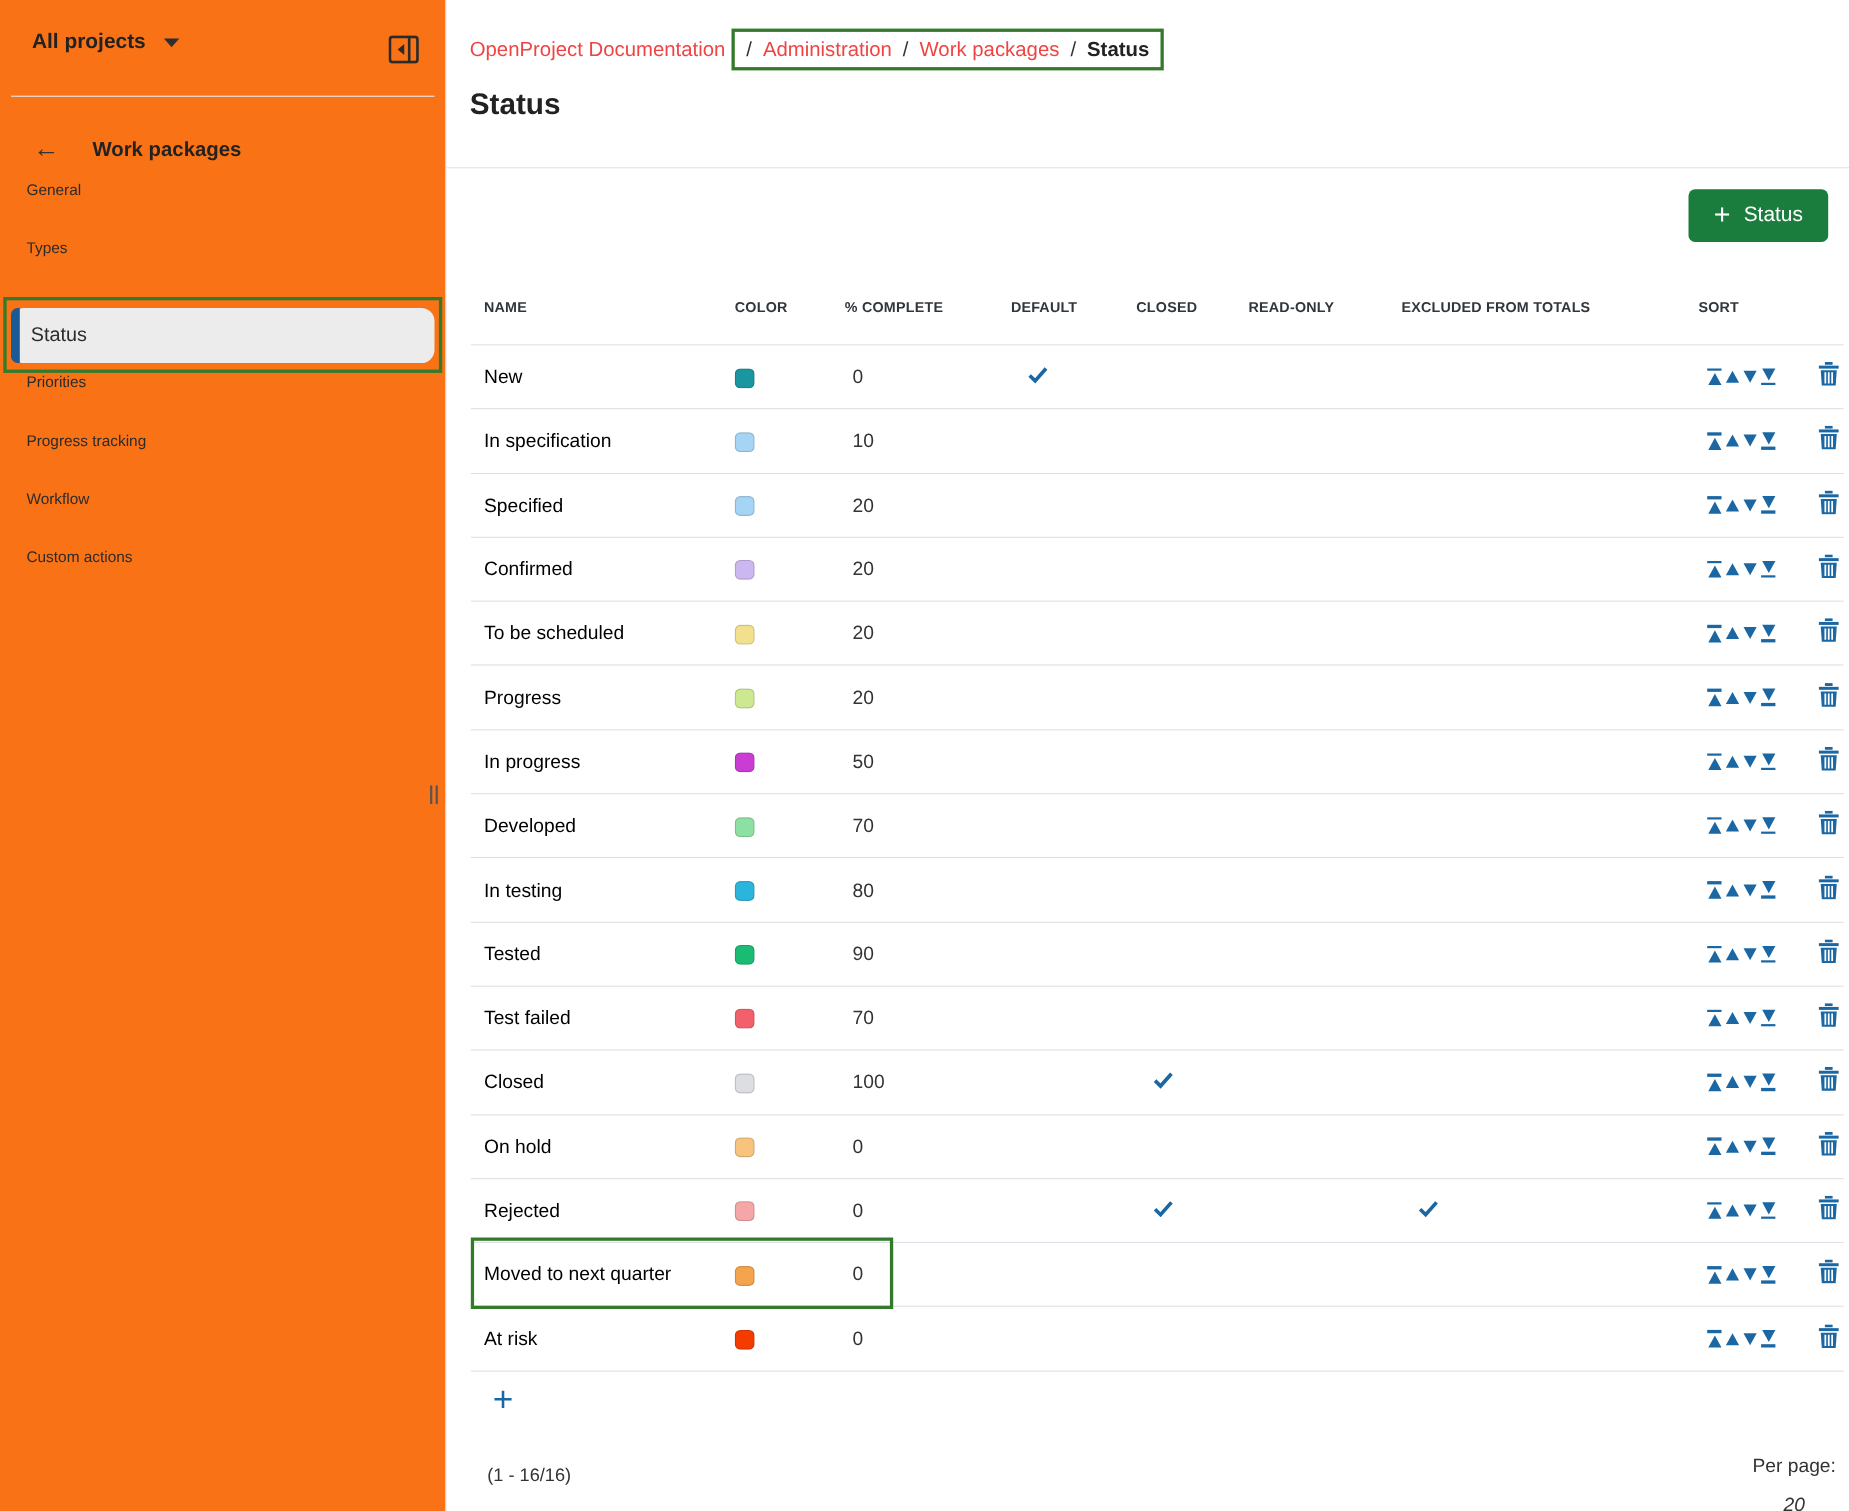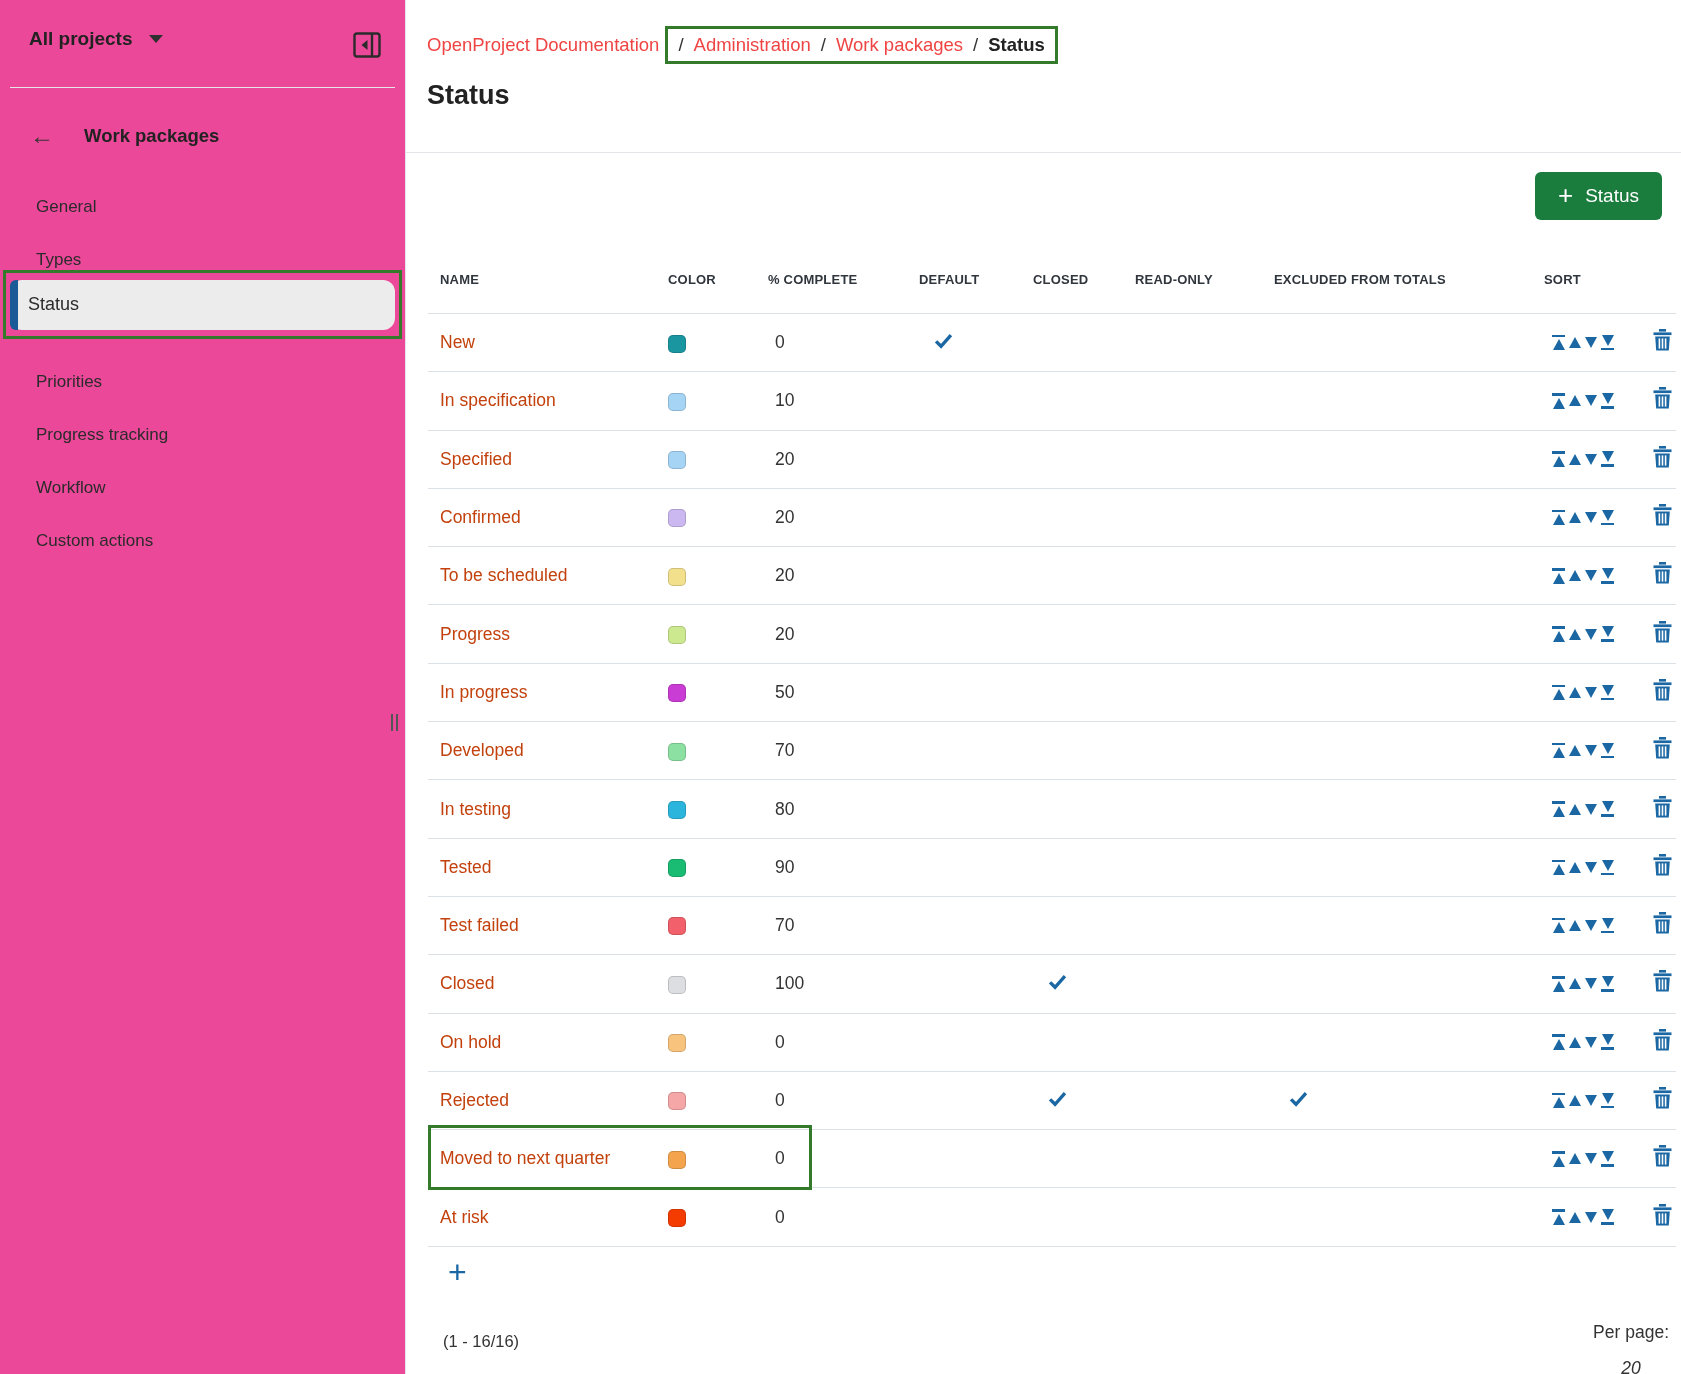--- a/index.html
+++ b/index.html
@@ -1,33 +1,33 @@
 <!DOCTYPE html>
 <html><head>
 <meta charset="utf-8">
 <style>
   * { margin:0; padding:0; box-sizing:border-box; }
   html,body { background:#fff; }
   body { font-family:"Liberation Sans", sans-serif; color:#333; }
   #screen { position:relative; width:1681px; height:1374px; background:#fff; overflow:hidden; }
 
   
-  #sidebar { position:absolute; left:0; top:0; width:405px; height:1374px; background:#ec4899; }
+  #sidebar { position:absolute; left:0; top:0; width:405px; height:1374px; background:#f97316; }
   .sidebar-border { position:absolute; left:405px; top:0; width:1px; height:1374px; background:#E2E4E8; }
   .sb-header { position:absolute; left:0; top:0; width:405px; height:87px; }
   .sb-divider { position:absolute; left:10px; top:87px; width:385px; height:1px; background:#E4E6E8; }
   .proj-row { position:absolute; left:29px; top:28px; display:flex; align-items:center; gap:17px; cursor:pointer; }
   .proj-label { font-size:19px; font-weight:700; color:#222; }
   .caret-down { width:0; height:0; border-left:7px solid transparent; border-right:7px solid transparent; border-top:8px solid #2f2f2f; }
   .collapse-btn { position:absolute; left:353px; top:32px; width:28px; height:26px; background:none; border:none; cursor:pointer; padding:0; }
   .back-row { position:absolute; left:30px; top:124px; display:flex; align-items:center; gap:30px; cursor:pointer; }
   .back-arrow { font-size:24px; color:#333; line-height:1; }
   .back-title { font-size:18.5px; font-weight:700; color:#222; }
   #sb-menu { position:absolute; left:0; top:164px; width:405px; display:flex; flex-direction:column; }
-  .sb-item { height:53px; display:flex; align-items:flex-end; padding-left:36px; font-size:17px; color:#2b2b2b; cursor:pointer; }
+  .sb-item { height:53px; display:flex; align-items:flex-start; padding-left:24px; font-size:14px; color:#2b2b2b; cursor:pointer; }
   .sb-item-selected-frame { margin:0 3px; border:3px solid #337A2B; padding:0 4px; height:69px; display:flex; align-items:center; }
   .sb-pill { position:relative; flex:1; height:50px; background:#ECECEC; border-radius:12px; display:flex; align-items:center; padding-left:18px; font-size:18px; color:#2b2b2b; cursor:pointer; }
   .sb-pill-accent { position:absolute; left:0; top:0; width:8px; height:50px; background:#1A5A96; border-radius:6px 0 0 6px; }
   .resize-handle { position:absolute; left:391px; top:714px; display:flex; gap:3px; cursor:col-resize; }
   .resize-handle i { display:block; width:2px; height:17px; background:#555; }
 
   
   #breadcrumb { position:absolute; left:427px; top:26px; display:flex; align-items:center; font-size:18.5px; }
   #breadcrumb a { color:#ef4444; text-decoration:none; cursor:pointer; }
   .bc-frame { display:flex; align-items:center; border:3px solid #337A2B; padding:5px 10px; margin-left:6px; gap:10px; }
@@ -39,21 +39,21 @@
   #add-status-btn .plus { font-size:26px; font-weight:300; line-height:1; margin-top:-2px; }
   #add-status-btn .lbl { font-size:19px; }
 
   
   #status-table { position:absolute; left:428px; top:245px; width:1248px; border-bottom:1px solid #DCE1E7; }
   .thead, .trow { display:grid; grid-template-columns:240px 100px 151px 114px 102px 139px 270px 109px 23px; align-items:center; }
   .thead { height:68px; font-size:13px; font-weight:700; color:#30363D; letter-spacing:.2px; }
   .thead > div:first-child { padding-left:12px; }
   .trow { height:58.3px; border-top:1px solid #DCE1E7; font-size:17.5px; }
   .c-name { padding-left:12px; }
-  .name-link { color:#c2410c; text-decoration:none; cursor:pointer; }
+  .name-link { color:#000000; text-decoration:none; cursor:pointer; }
   .dot { display:inline-block; width:18px; height:18px; border-radius:5px; border:1px solid rgba(0,0,0,.15); vertical-align:middle; }
   .c-pct { padding-left:7px; color:#333; }
   .chk { padding-left:14px; }
   .c-sort { padding-left:8px; display:flex; align-items:center; gap:4px; }
   .sort-btn { background:none; border:none; padding:0; cursor:pointer; display:inline-flex; flex-direction:column; align-items:center; }
   .tri-up { width:0; height:0; border-left:6.5px solid transparent; border-right:6.5px solid transparent; border-bottom:11px solid #1A67A3; }
   .tri-down { width:0; height:0; border-left:6.5px solid transparent; border-right:6.5px solid transparent; border-top:11px solid #1A67A3; }
   .sort-bar { width:13px; height:2.5px; background:#1A67A3; }
   .sort-btn .sort-bar { margin-top:2px; }
   .sort-btn.b-first .sort-bar { margin-top:0; margin-bottom:2px; }

